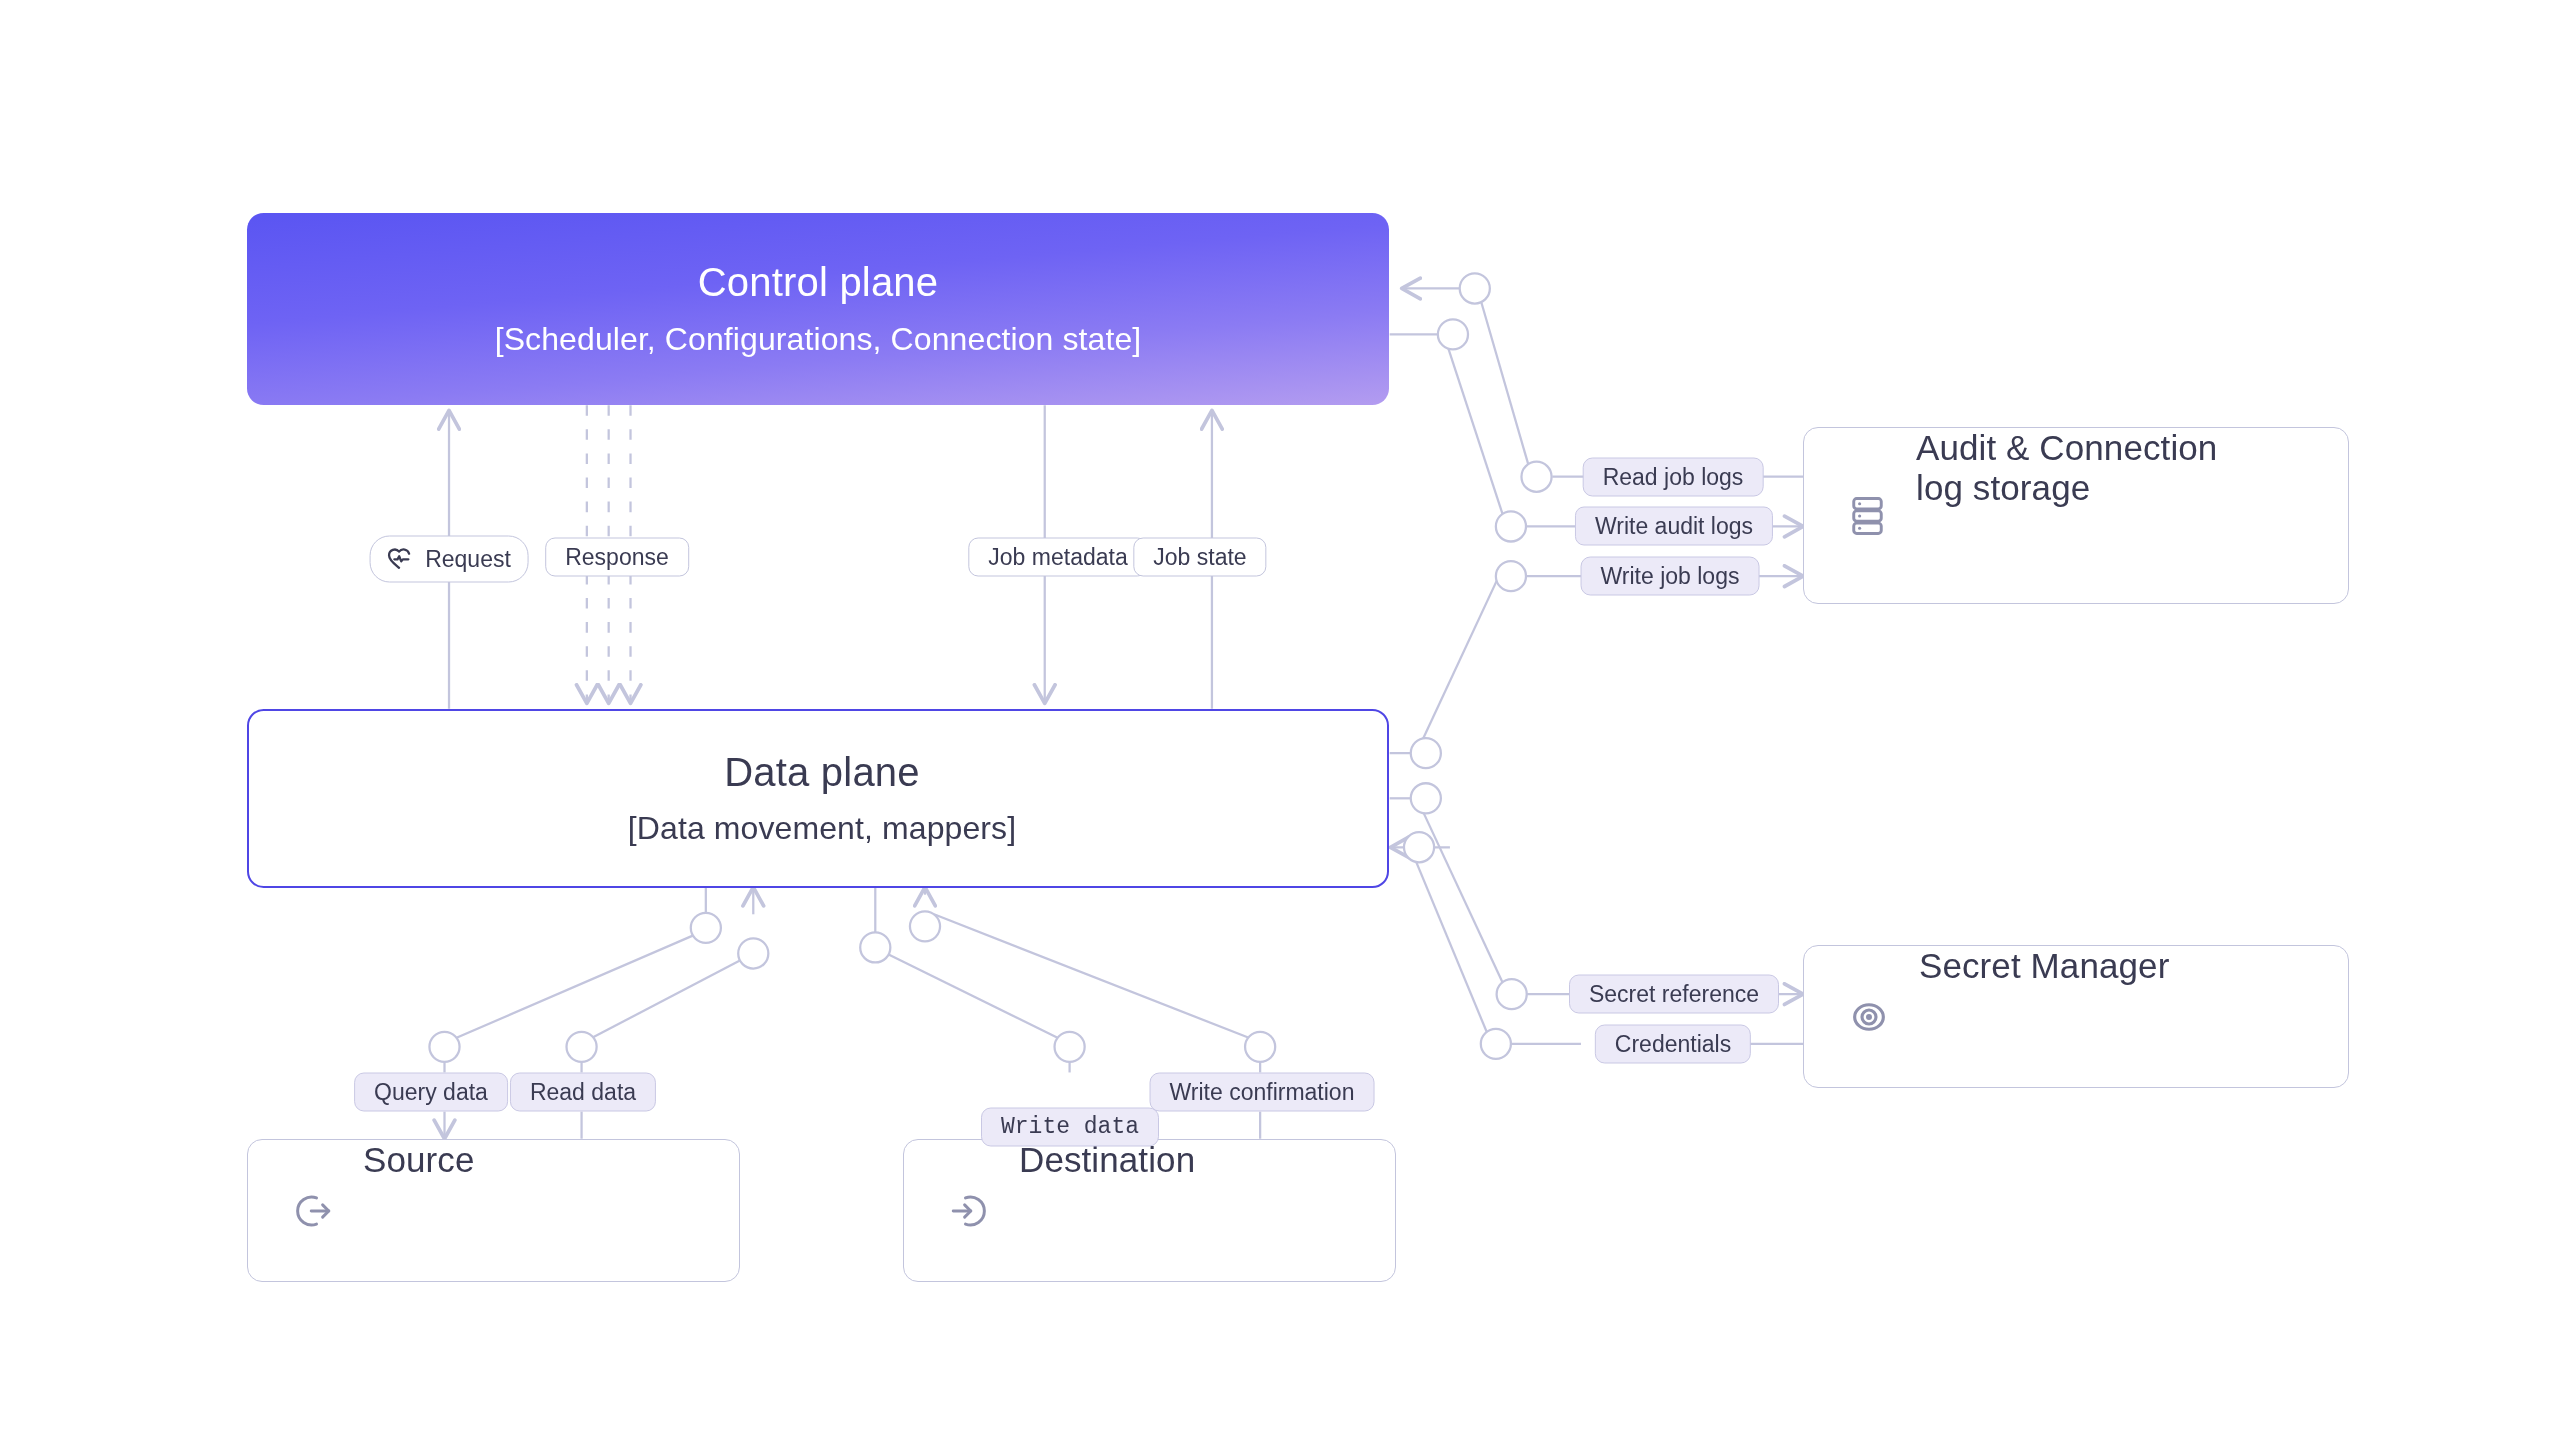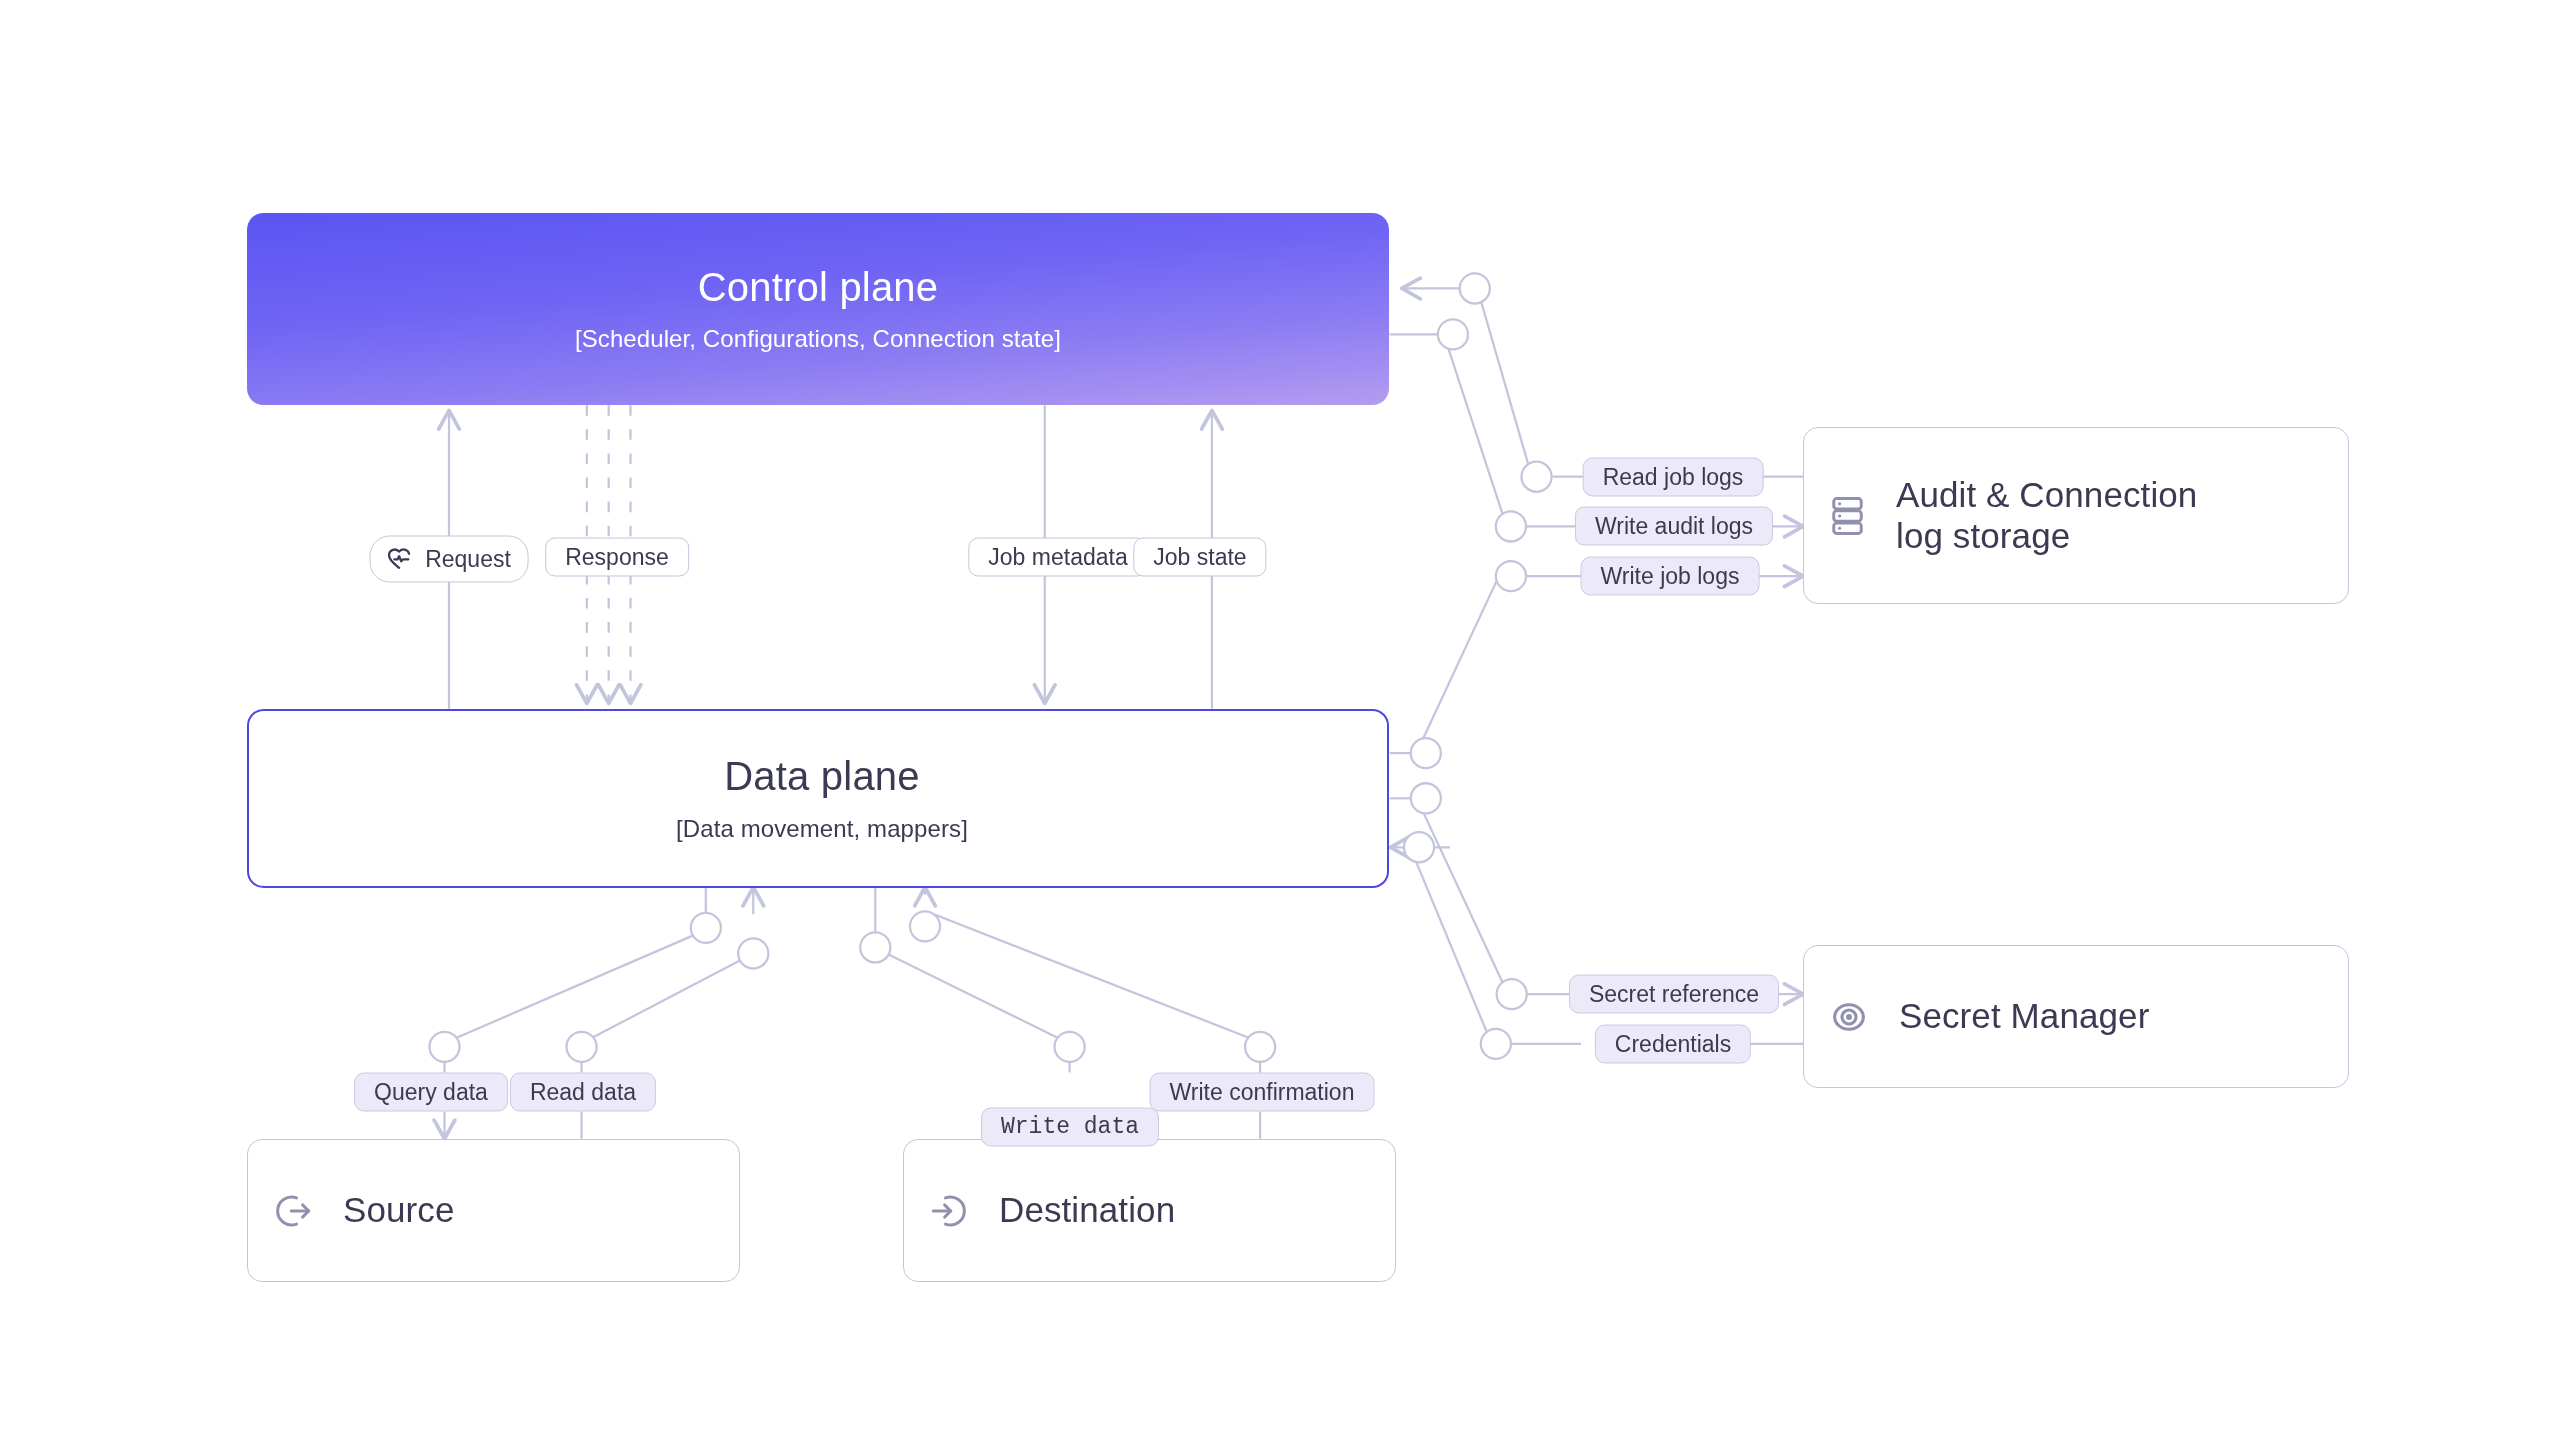--- a/index.html
+++ b/index.html
@@ -42,21 +42,21 @@
     justify-content: center;
   }
 
   .plane .plane-title {
     font-size: 40px;
     font-weight: 400;
     letter-spacing: 0.2px;
     line-height: 1.1;
   }
   .plane .plane-subtitle {
-    font-size: 24px;
+    font-size: 32px;
     font-weight: 400;
     margin-top: 16.6px;
     letter-spacing: 0.1px;
   }
 
   #control-plane {
     left: 247px;
     top: 213px;
     width: 1142px;
     height: 192px;
@@ -76,22 +76,21 @@
   }
 
   
   .entity {
     position: absolute;
     box-sizing: border-box;
     background: #ffffff;
     border: 1.9px solid #c3c5dd;
     border-radius: 15px;
     display: flex;
-    align-items: center;
-    padding-left: 24px;
+    padding-left: 44px;
     gap: 29px;
     color: #3a3b52;
   }
   .entity .entity-label {
     font-size: 35px;
     font-weight: 400;
     line-height: 1.15;
     letter-spacing: 0.1px;
   }
   .entity .entity-icon {

